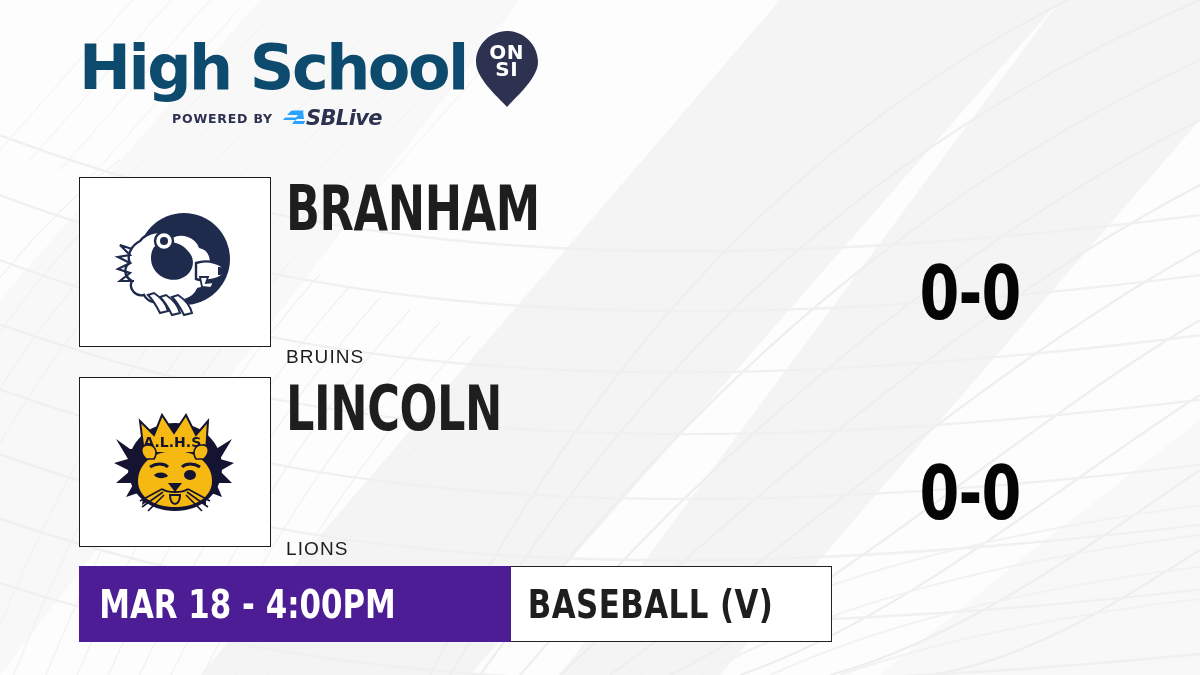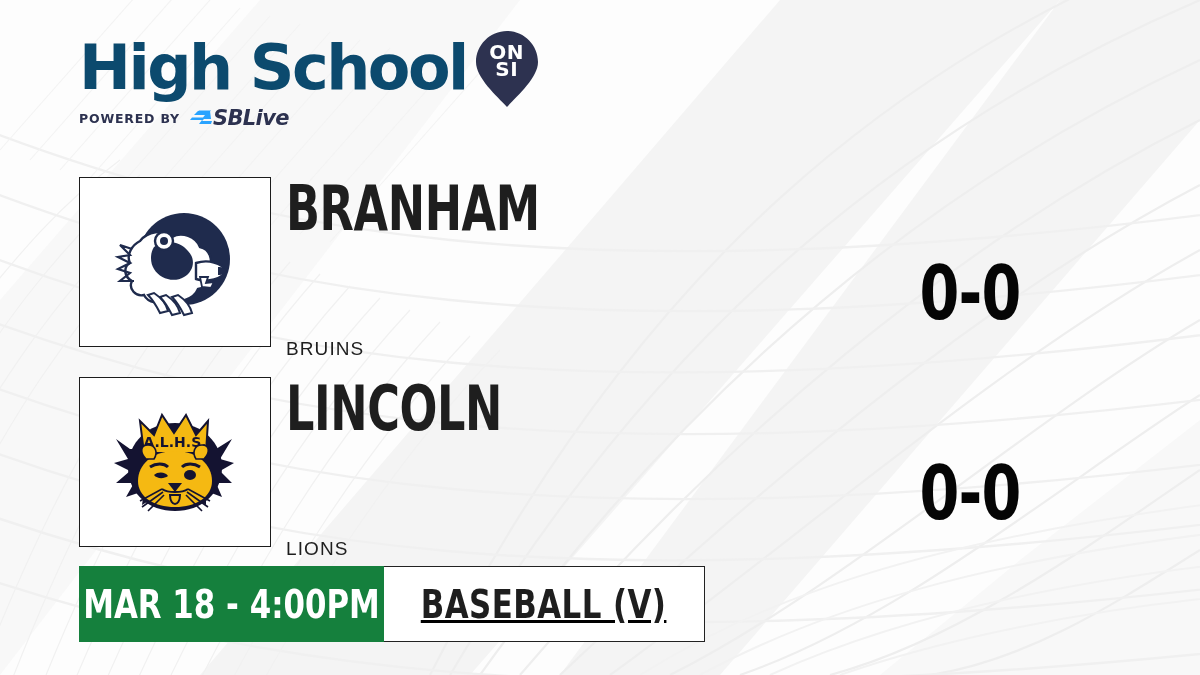--- a/index.html
+++ b/index.html
@@ -38,21 +38,21 @@
     position:absolute; left:0; top:14px; width:64px;
     text-align:center;
     color:#ffffff;
     font-family:"DejaVu Sans", sans-serif;
     font-weight:bold;
     font-size:20px;
     line-height:17px;
     letter-spacing:0.5px;
   }
   .powered {
-    display:flex; align-items:center; justify-content:flex-start;
+    display:flex; align-items:center; justify-content:center;
     margin-top:6px; height:20px; padding-right:34px;
   }
   .powered-label {
     font-family:"DejaVu Sans", sans-serif;
     font-weight:bold;
     font-size:12.5px;
     letter-spacing:0.8px;
     color:#2d3250;
   }
   .sbl-mark { margin-left:10px; display:flex; align-items:center; }
@@ -94,21 +94,21 @@
   #team-name-2 { left:286px; top:378px; }
 
   .team-mascot {
     position:absolute;
     font-family:"Liberation Sans", sans-serif;
     font-weight:400;
     font-size:19px;
     letter-spacing:1.1px;
     color:#1e1e1e;
   }
-  #team-mascot-1 { left:286px; top:338px; }
+  #team-mascot-1 { left:286px; top:346px; }
   #team-mascot-2 { left:286px; top:538px; }
 
   .score {
     position:absolute;
     width:240px;
     text-align:center;
     font-family:"DejaVu Sans Condensed","DejaVu Sans", sans-serif;
     font-weight:bold;
     font-size:74px;
     line-height:74px;
@@ -116,39 +116,39 @@
     color:#050505;
     transform:scaleX(0.86);
     transform-origin:center center;
   }
   #score-1 { left:850px; top:256px; }
   #score-2 { left:850px; top:456px; }
 
   
   .info-bar { position:absolute; left:79px; top:566px; height:76px; display:flex; }
   .info-date {
-    width:305px; height:76px;
-    background:#15803d;
-    display:flex; align-items:center; justify-content:center;
+    width:432px; height:76px;
+    background:#4c1d95;
+    display:flex; align-items:center; justify-content:flex-start;
   }
   .info-date span {
     font-family:"DejaVu Sans Condensed","DejaVu Sans", sans-serif;
     font-weight:bold;
     font-size:39px;
     letter-spacing:0px;
     color:#ffffff;
     transform:scaleX(0.88);
     white-space:nowrap;
   }
   .info-sport {
     width:321px; height:76px;
     background:#ffffff;
     border:1.5px solid #222222;
     border-left:none;
-    display:flex; align-items:center; justify-content:center;text-decoration:underline;
+    display:flex; align-items:center; 
   }
   .info-sport span {
     font-family:"DejaVu Sans Condensed","DejaVu Sans", sans-serif;
     font-weight:bold;
     font-size:39px;
     letter-spacing:0.5px;
     color:#1e1e1e;
     transform:scaleX(0.88);
     white-space:nowrap;
   }

